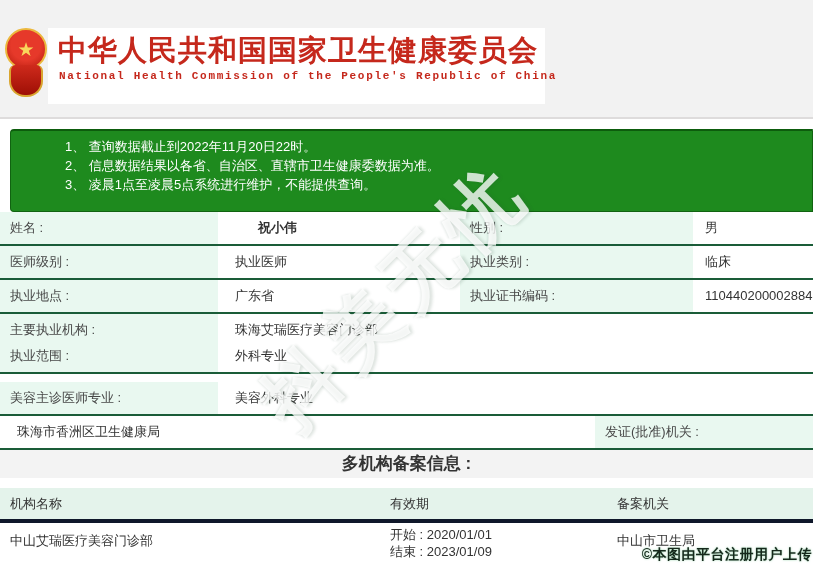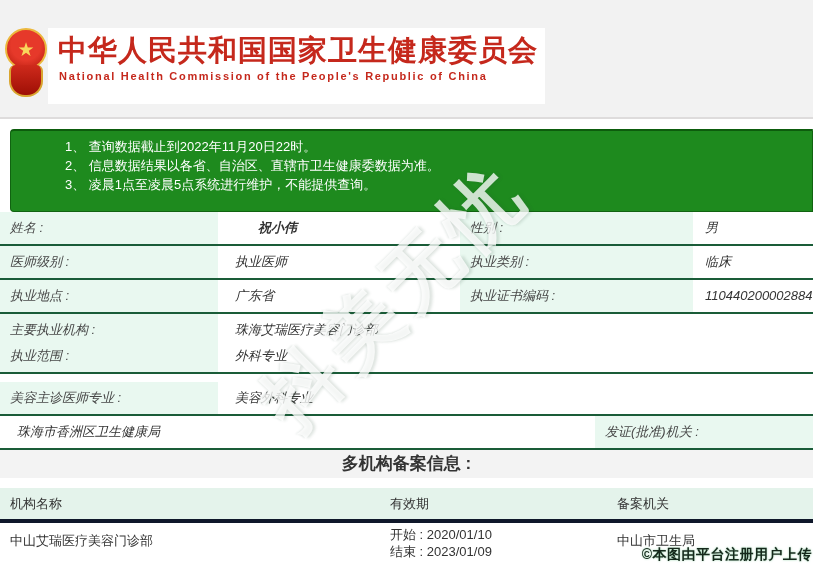--- a/index.html
+++ b/index.html
@@ -1,21 +1,21 @@
 <!DOCTYPE html>
 <html><head>
 <meta charset="utf-8">
 <style>
   html,body{margin:0;padding:0;background:#fff;}
   #page{position:relative;width:813px;height:567px;background:#fff;overflow:hidden;
         font-family:"Liberation Sans",sans-serif;color:#333;}
 
   
   #header{position:absolute;left:0;top:0;width:813px;height:117px;background:#f2f2f2;
-          border-bottom:2px solid #dedcdc;}
+          border-bottom:2px solid #dedcdc;font-family:Liberation Mono, monospace;}
   #banner{position:absolute;left:48px;top:28px;width:497px;height:76px;background:#fff;}
   #site-title{position:absolute;left:10px;top:3px;font-size:29px;font-weight:700;
               color:#c5281c;letter-spacing:1px;white-space:nowrap;}
   #site-subtitle{position:absolute;left:11px;top:42px;font-size:11px;font-weight:700;
                  color:#c5281c;letter-spacing:1.7px;white-space:nowrap;}
   #emblem{position:absolute;left:5px;top:28px;width:42px;height:74px;z-index:2;}
   .emblem-disc{width:42px;height:42px;border-radius:50%;box-sizing:border-box;
                background:radial-gradient(circle at 50% 40%,#e6392a 50%,#b71c0f 95%);
                border:2px solid #ecb83d;display:flex;align-items:center;justify-content:center;
                color:#f9d75c;font-size:19px;line-height:1;}
@@ -24,21 +24,21 @@
                border:2px solid #d9a52f;border-top:none;border-radius:6px 6px 16px 16px;}
 
   
   #notice{position:absolute;left:10px;top:129px;right:0;height:83px;box-sizing:border-box;
           background:#1e8a1e;border:1px solid #116311;border-top:2px solid #0d5c0d;
           border-radius:4px 0 0 4px;padding:6px 0 0 54px;color:#fff;font-size:13px;line-height:19px;}
 
   
   .lt-row{position:absolute;left:0;width:813px;height:32px;display:flex;
           border-bottom:2px solid #1a5c38;font-size:13px;line-height:32px;}
-  .cell{box-sizing:border-box;overflow:hidden;white-space:nowrap;font-style:italic;}
+  .cell{box-sizing:border-box;overflow:hidden;white-space:nowrap;}
   .lbl{background:#e9f8f0;color:#474747;padding-left:10px;}
   .val{background:#fff;color:#333;padding-left:17px;}
   .c-l1{width:218px;} .c-v1{width:242px;} .c-l2{width:233px;}
   .c-v2{flex:1;padding-left:12px;} .c-wide{flex:1;}
   .bold{font-weight:700;padding-left:40px;}
 
   
   #section-band{position:absolute;left:0;top:450px;width:813px;height:28px;background:#f3f3f3;
                 text-align:center;line-height:28px;font-size:17px;font-weight:700;color:#333;}
   #t2-head{position:absolute;left:0;top:488px;width:813px;height:31px;background:#e4f3eb;
@@ -122,21 +122,21 @@
 
   <div id="t2-head">
     <div class="t2c1">机构名称</div>
     <div class="t2c2">有效期</div>
     <div class="t2c3">备案机关</div>
   </div>
 
   <div id="t2-row">
     <div class="t2c1">中山艾瑞医疗美容门诊部</div>
     <div class="t2c2">
-      <div>开始 : 2020/01/10</div>
+      <div>开始 : 2020/01/01</div>
       <div>结束 : 2023/01/09</div>
     </div>
     <div class="t2c3">中山市卫生局</div>
   </div>
 
   <div id="watermark">抖美无忧</div>
 
   <div id="upload-stamp">©本图由平台注册用户上传</div>
 
 </div>

